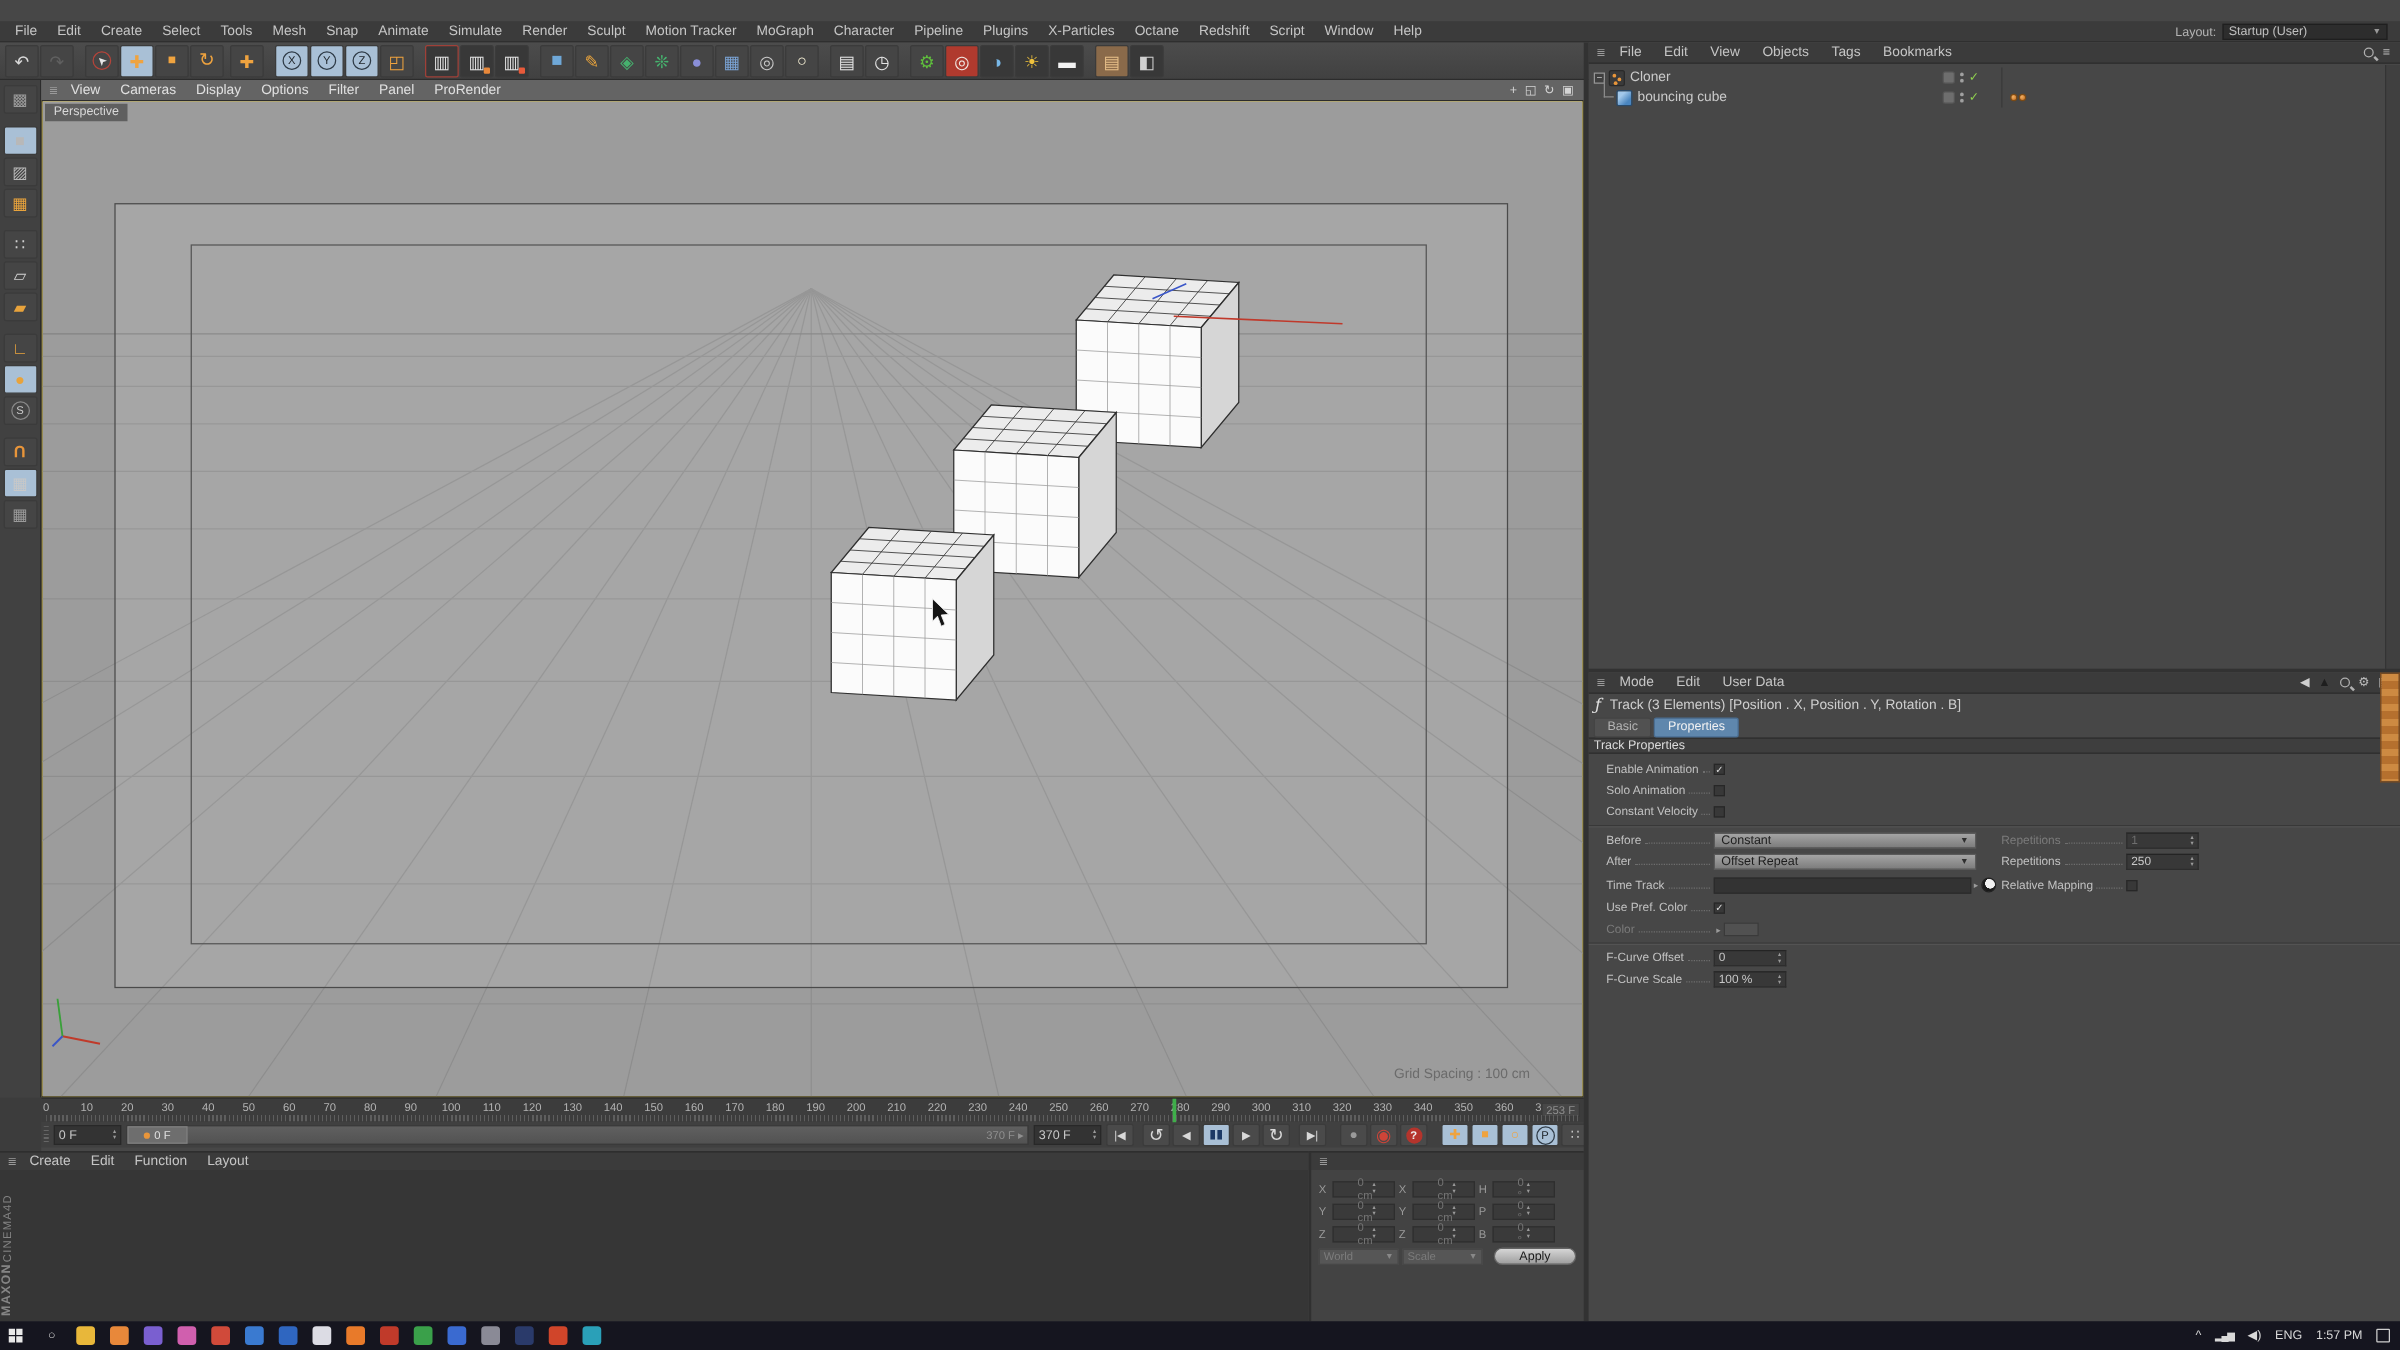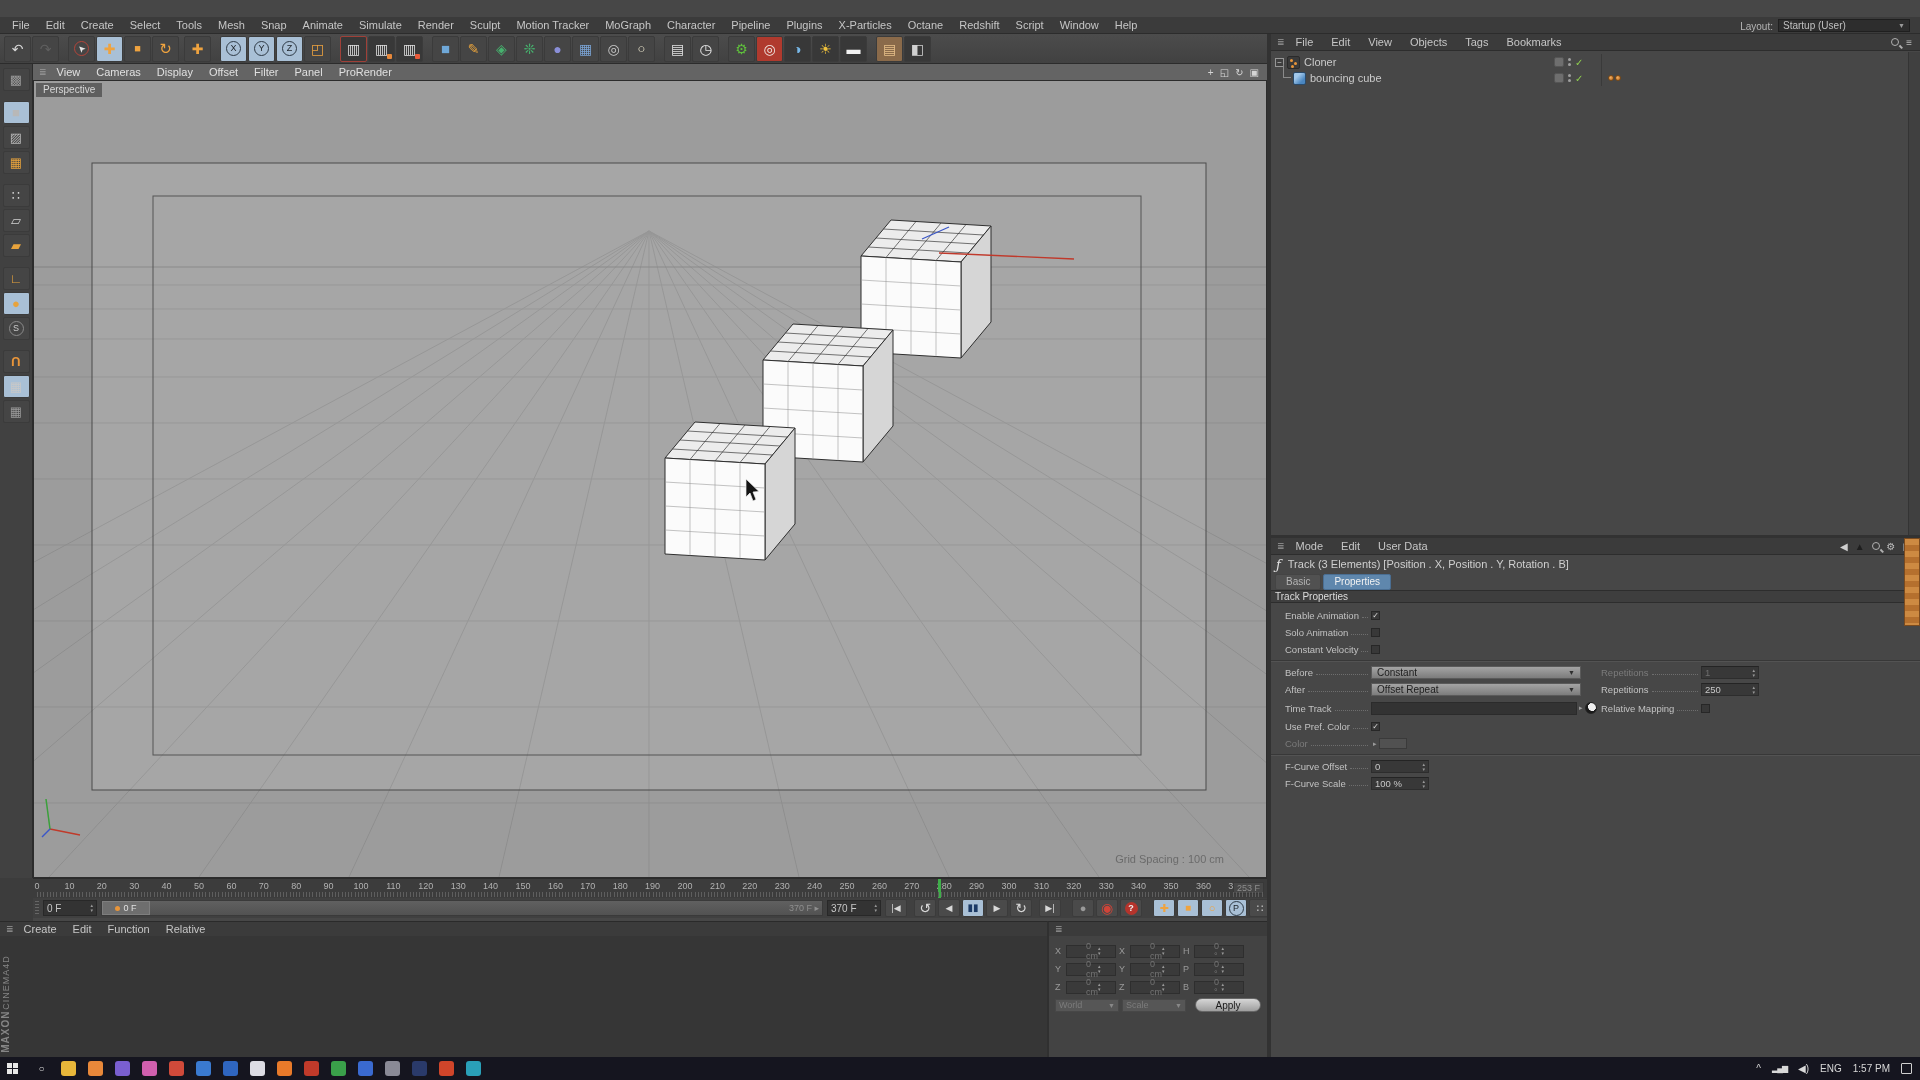--- a/index.html
+++ b/index.html
@@ -377,21 +377,21 @@
       </div>
     </div>
 
   <div class="viewport">
     <div class="vp-menu">
       <span class="grid-ico">≣</span>
       <span style="display:flex;">
           <span class="menu-item">View</span>
           <span class="menu-item">Cameras</span>
           <span class="menu-item">Display</span>
-          <span class="menu-item">Offset</span>
+          <span class="menu-item">Options</span>
           <span class="menu-item">Filter</span>
           <span class="menu-item">Panel</span>
           <span class="menu-item">ProRender</span>
         </span>
       <span class="vp-right-icons" id="vp-win-icons">
           <span>+</span>
           <span>◱</span>
           <span>↻</span>
           <span>▣</span>
         </span>
@@ -614,21 +614,21 @@
   </div>
 
   <div class="corner-fill"></div>
 
   <div class="subhdr" style="left:0;top:921px;width:1047px;">
     <span class="grid-ico">≣</span>
     <span style="display:flex;">
         <span class="menu-item">Create</span>
         <span class="menu-item">Edit</span>
         <span class="menu-item">Function</span>
-        <span class="menu-item">Relative</span>
+        <span class="menu-item">Layout</span>
       </span>
   </div>
   <div class="mat-area">
     <div class="branding">
       <b>MAXON</b>
       <span>CINEMA4D</span>
     </div>
   </div>
 
   <div class="subhdr" style="left:1047px;top:921px;width:220px;border-left:2px solid #303030;">

